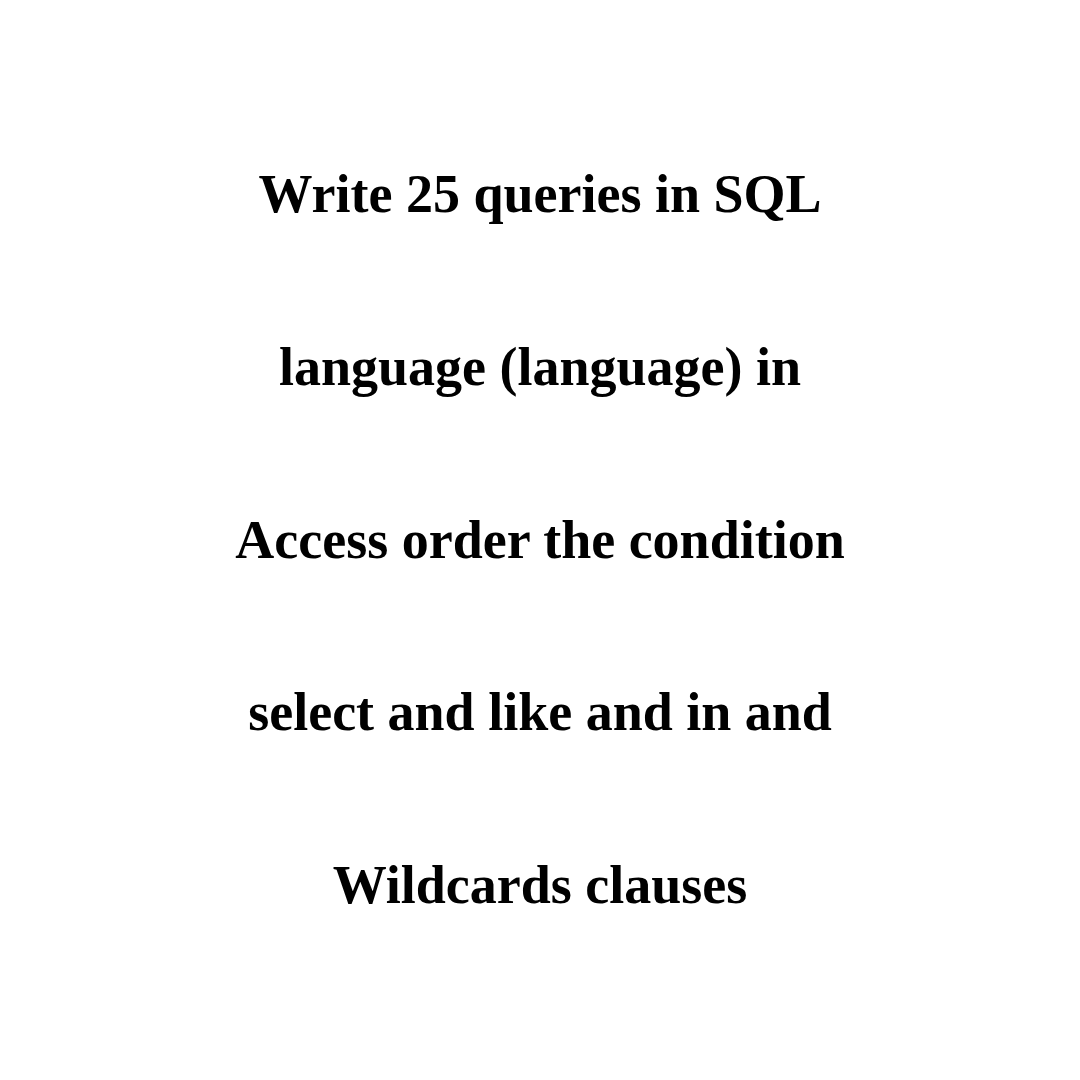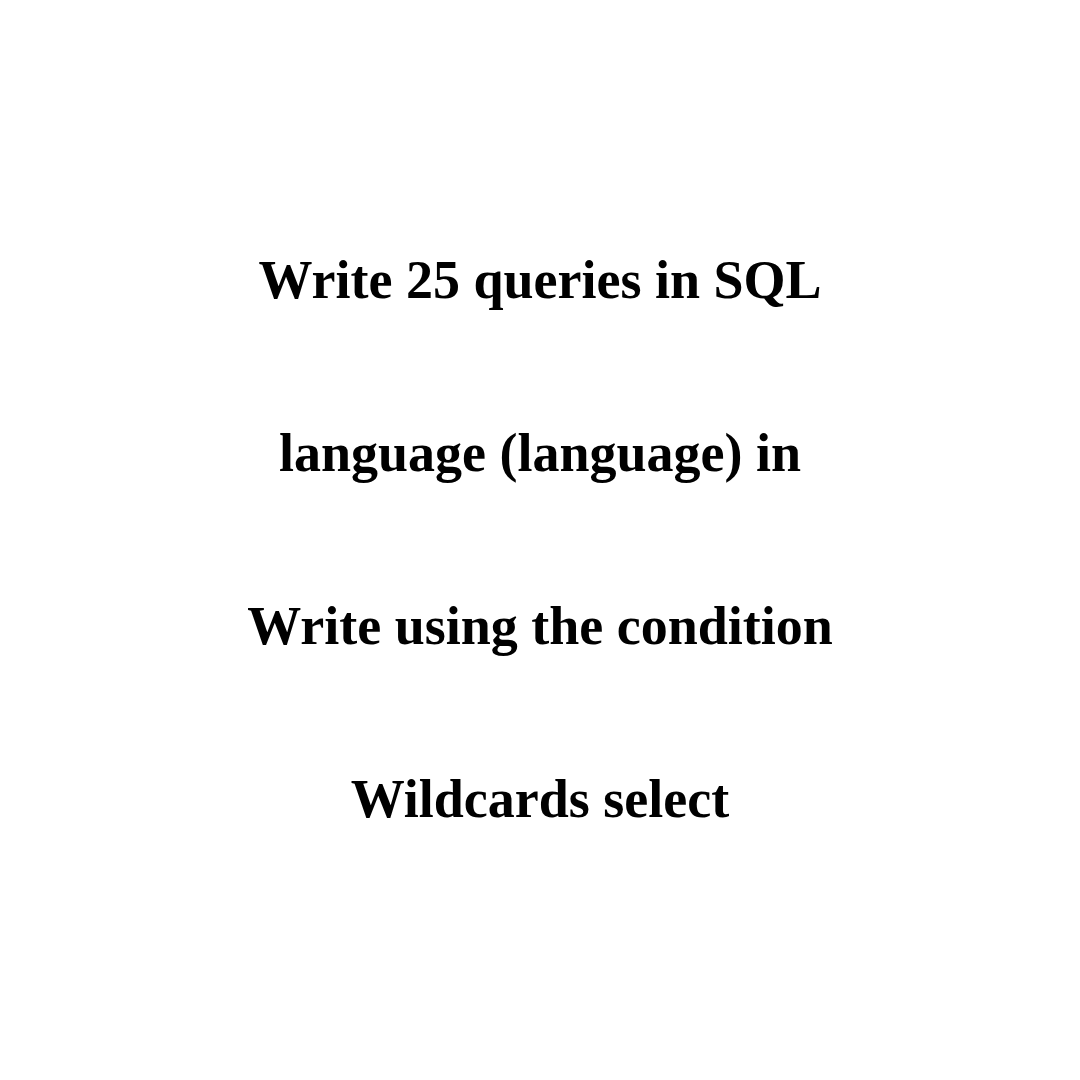--- a/index.html
+++ b/index.html
@@ -27,15 +27,16 @@
       line-height: 3.2;
       white-space: nowrap;
     }
   </style>
 </head>
 <body>
 
 <div class="content">
   <div class="line">Write 25 queries in SQL</div>
   <div class="line">language (language) in</div>
-  <div class="line">Write using the condition</div>
-  <div class="line">Wildcards select</div>
+  <div class="line">Access order the condition</div>
+  <div class="line">select and like and in and</div>
+  <div class="line">Wildcards clauses</div>
 </div>
 
 </body></html>

